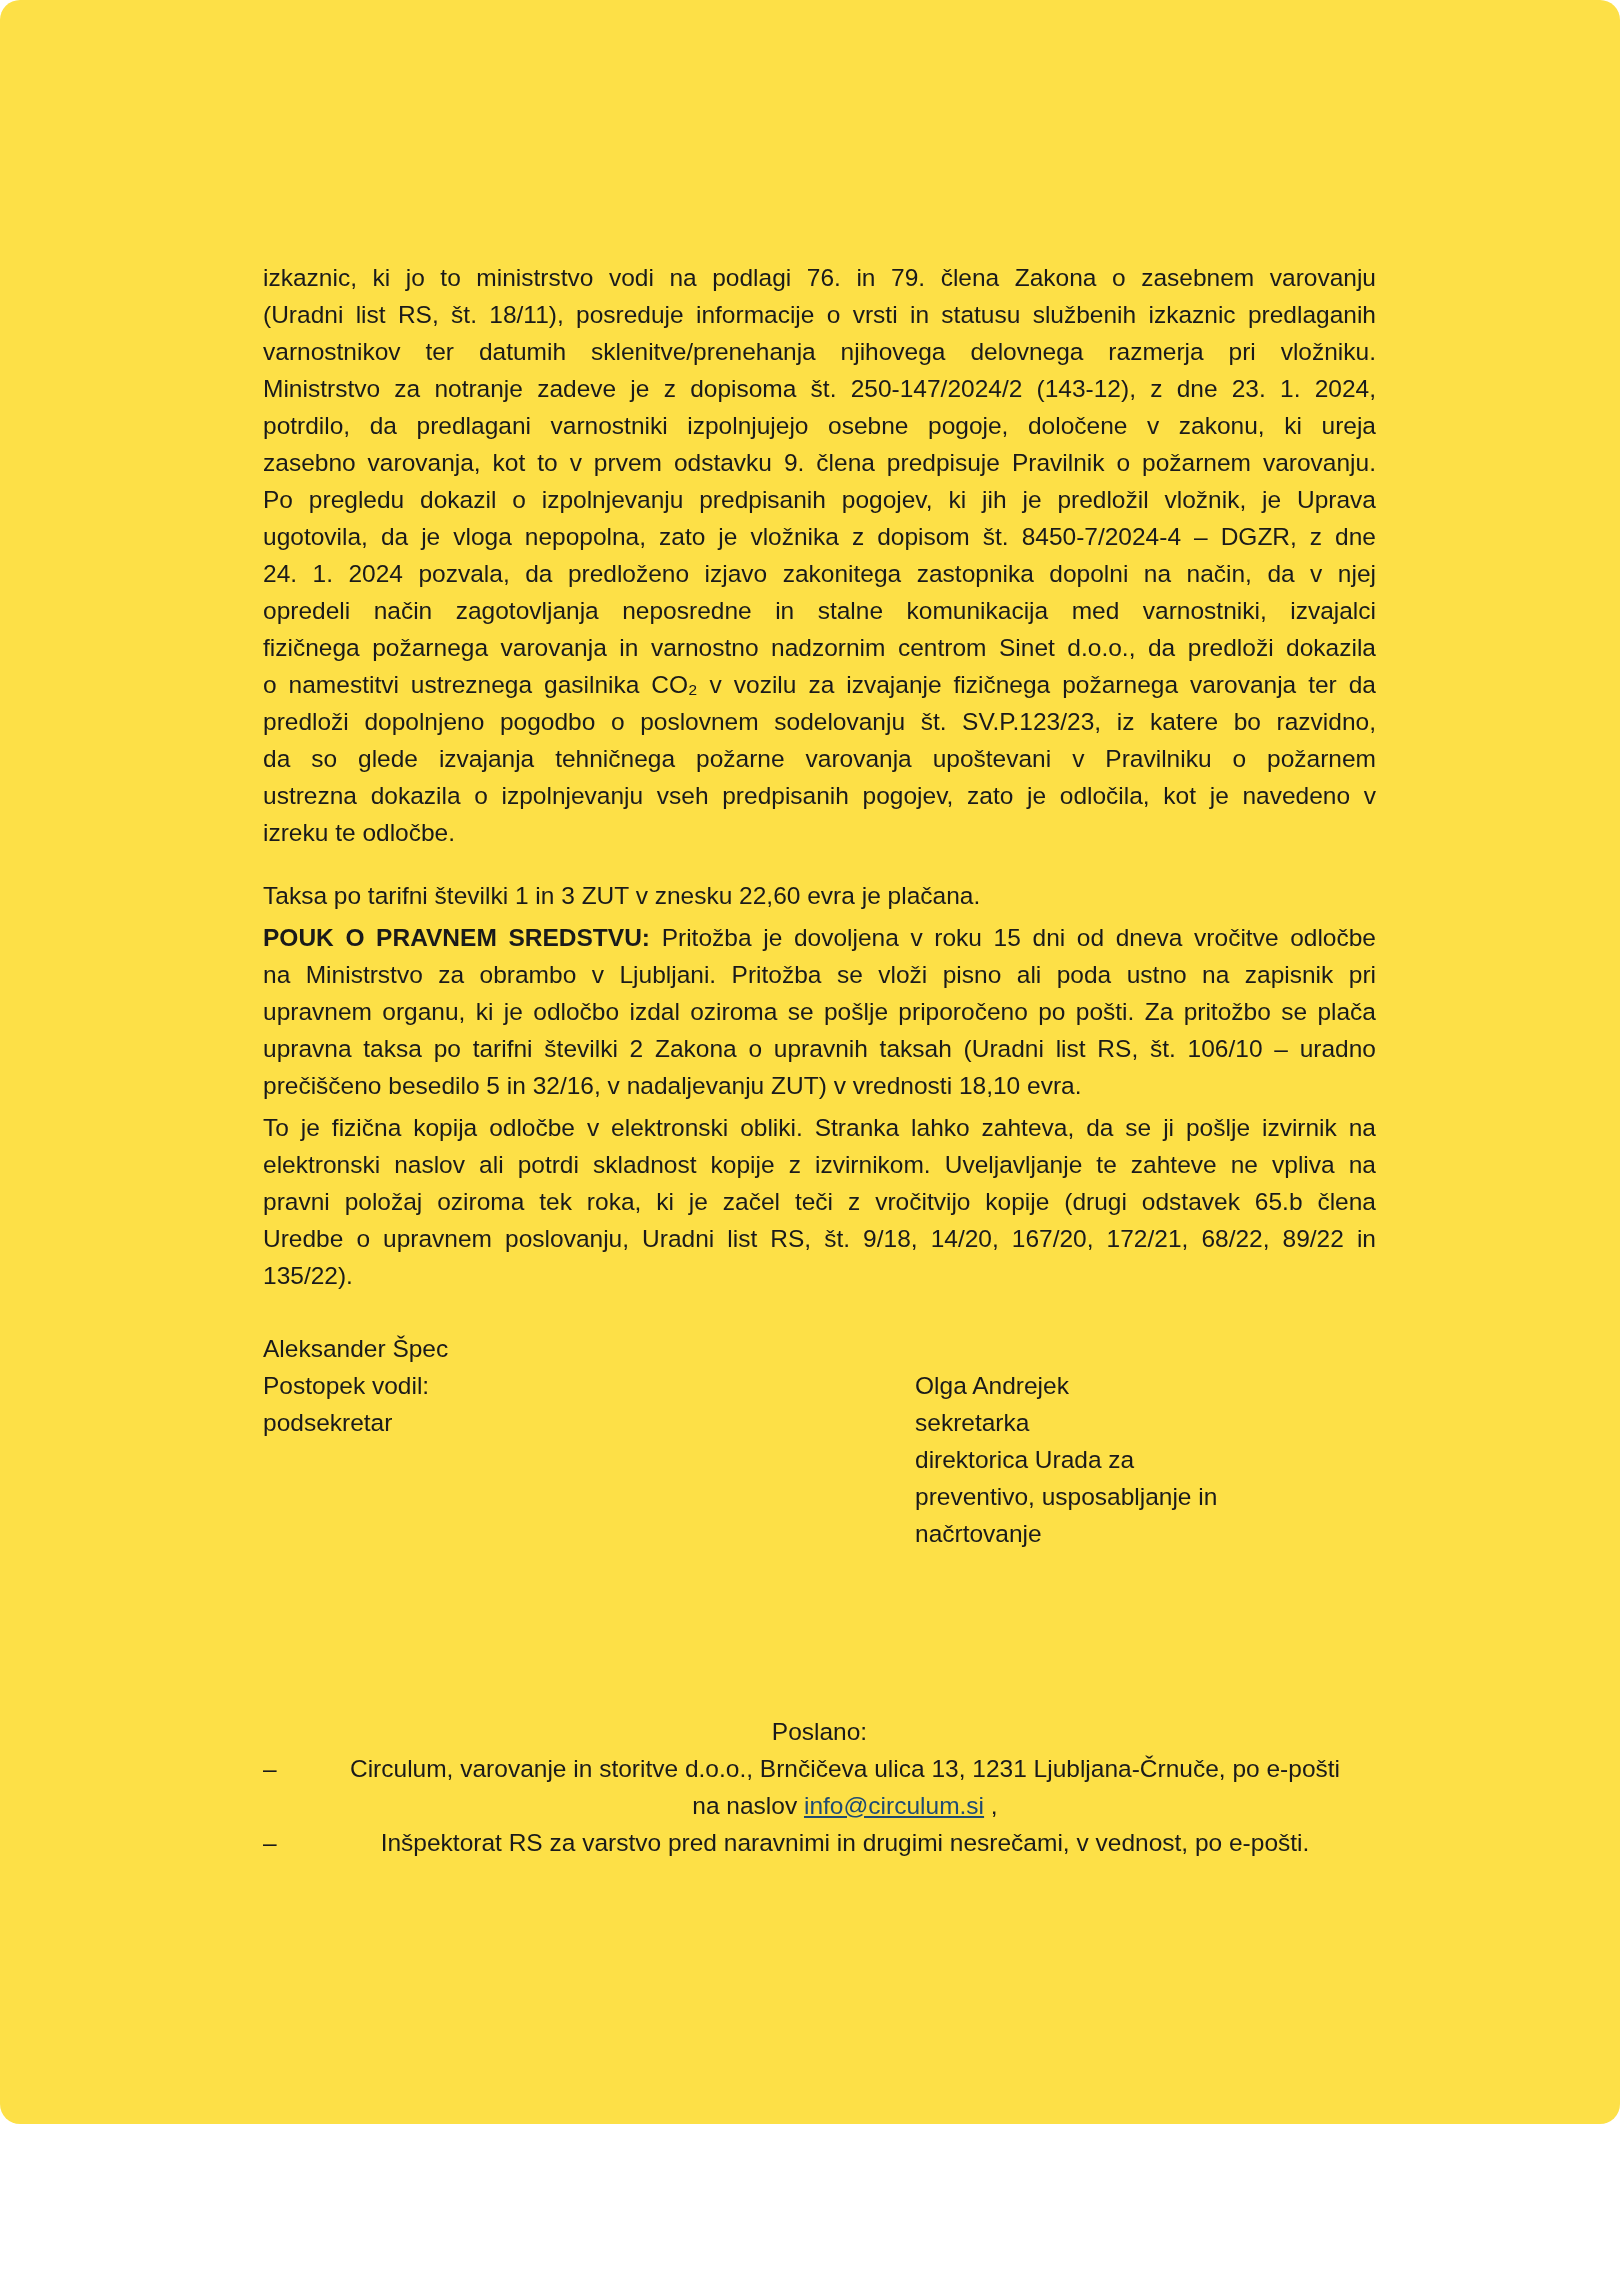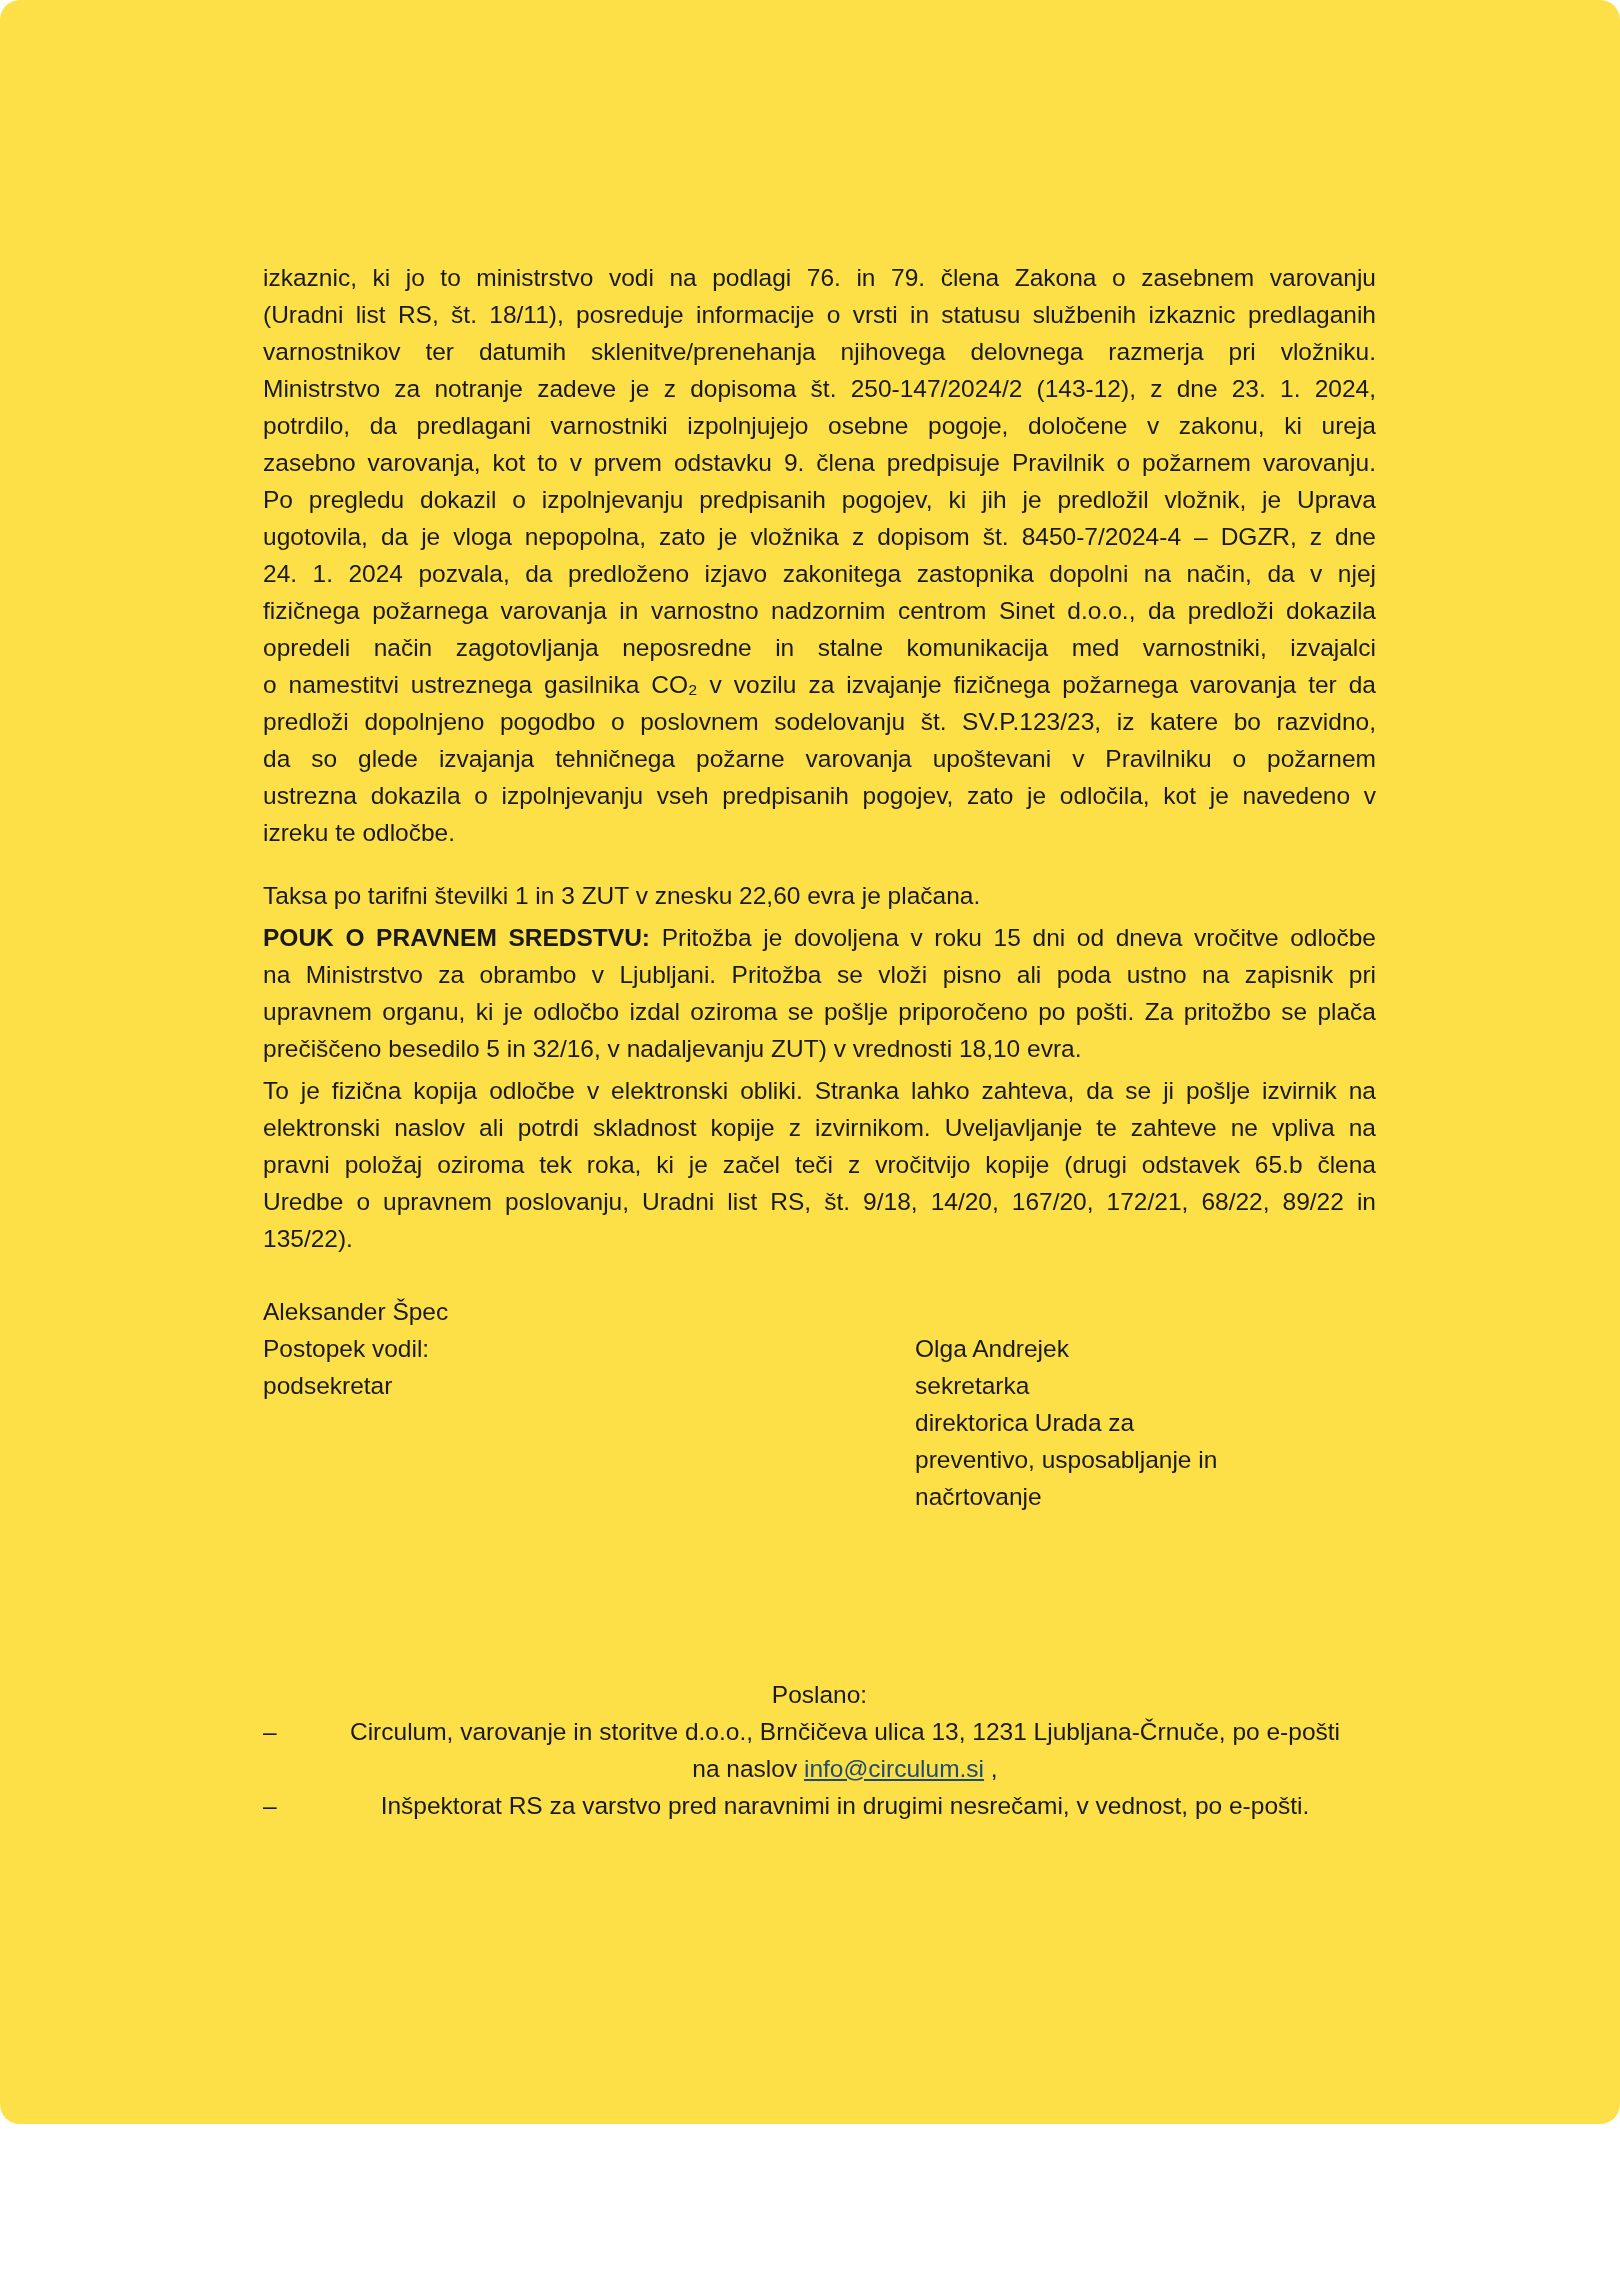--- a/index.html
+++ b/index.html
@@ -65,41 +65,42 @@
     <section>
         <div class="line just">izkaznic, ki jo to ministrstvo vodi na podlagi 76. in 79. člena Zakona o zasebnem varovanju</div>
         <div class="line just">(Uradni list RS, št. 18/11), posreduje informacije o vrsti in statusu službenih izkaznic predlaganih</div>
         <div class="line just">varnostnikov ter datumih sklenitve/prenehanja njihovega delovnega razmerja pri vložniku.</div>
         <div class="line just">Ministrstvo za notranje zadeve je z dopisoma št. 250-147/2024/2 (143-12), z dne 23. 1. 2024,</div>
         <div class="line just">potrdilo, da predlagani varnostniki izpolnjujejo osebne pogoje, določene v zakonu, ki ureja</div>
         <div class="line just">zasebno varovanja, kot to v prvem odstavku 9. člena predpisuje Pravilnik o požarnem varovanju.</div>
         <div class="line just">Po pregledu dokazil o izpolnjevanju predpisanih pogojev, ki jih je predložil vložnik, je Uprava</div>
         <div class="line just">ugotovila, da je vloga nepopolna, zato je vložnika z dopisom št. 8450-7/2024-4 – DGZR, z dne</div>
         <div class="line just">24. 1. 2024 pozvala, da predloženo izjavo zakonitega zastopnika dopolni na način, da v njej</div>
+        <div class="line just">opredeli način zagotovljanja neposredne in stalne komunikacija med varnostniki, izvajalci</div>
         <div class="line just">fizičnega požarnega varovanja in varnostno nadzornim centrom Sinet d.o.o., da predloži dokazila</div>
-        <div class="line just">opredeli način zagotovljanja neposredne in stalne komunikacija med varnostniki, izvajalci</div>
         <div class="line just">o namestitvi ustreznega gasilnika CO₂ v vozilu za izvajanje fizičnega požarnega varovanja ter da</div>
         <div class="line just">predloži dopolnjeno pogodbo o poslovnem sodelovanju št. SV.P.123/23, iz katere bo razvidno,</div>
         <div class="line just">da so glede izvajanja tehničnega požarne varovanja upoštevani v Pravilniku o požarnem</div>
       </section>
 
     <section>
         <div class="line just">ustrezna dokazila o izpolnjevanju vseh predpisanih pogojev, zato je odločila, kot je navedeno v</div>
         <div class="line">izreku te odločbe.</div>
       </section>
 
     <section class="mt-fee">
         <div class="line">Taksa po tarifni številki 1 in 3 ZUT v znesku 22,60 evra je plačana.</div>
       </section>
 
     <section class="mt-std">
       <div class="line just"><span class="bold">POUK O PRAVNEM SREDSTVU:</span><span> Pritožba je dovoljena v roku 15 dni od dneva vročitve odločbe</span></div>
       <div>
           <div class="line just">na Ministrstvo za obrambo v Ljubljani. Pritožba se vloži pisno ali poda ustno na zapisnik pri</div>
           <div class="line just">upravnem organu, ki je odločbo izdal oziroma se pošlje priporočeno po pošti. Za pritožbo se plača</div>
+          <div class="line just">upravna taksa po tarifni številki 2 Zakona o upravnih taksah (Uradni list RS, št. 106/10 – uradno</div>
           <div class="line">prečiščeno besedilo 5 in 32/16, v nadaljevanju ZUT) v vrednosti 18,10 evra.</div>
         </div>
     </section>
 
     <section class="mt-std">
         <div class="line just">To je fizična kopija odločbe v elektronski obliki. Stranka lahko zahteva, da se ji pošlje izvirnik na</div>
         <div class="line just">elektronski naslov ali potrdi skladnost kopije z izvirnikom. Uveljavljanje te zahteve ne vpliva na</div>
         <div class="line just">pravni položaj oziroma tek roka, ki je začel teči z vročitvijo kopije (drugi odstavek 65.b člena</div>
         <div class="line just">Uredbe o upravnem poslovanju, Uradni list RS, št. 9/18, 14/20, 167/20, 172/21, 68/22, 89/22 in</div>
         <div class="line">135/22).</div>

